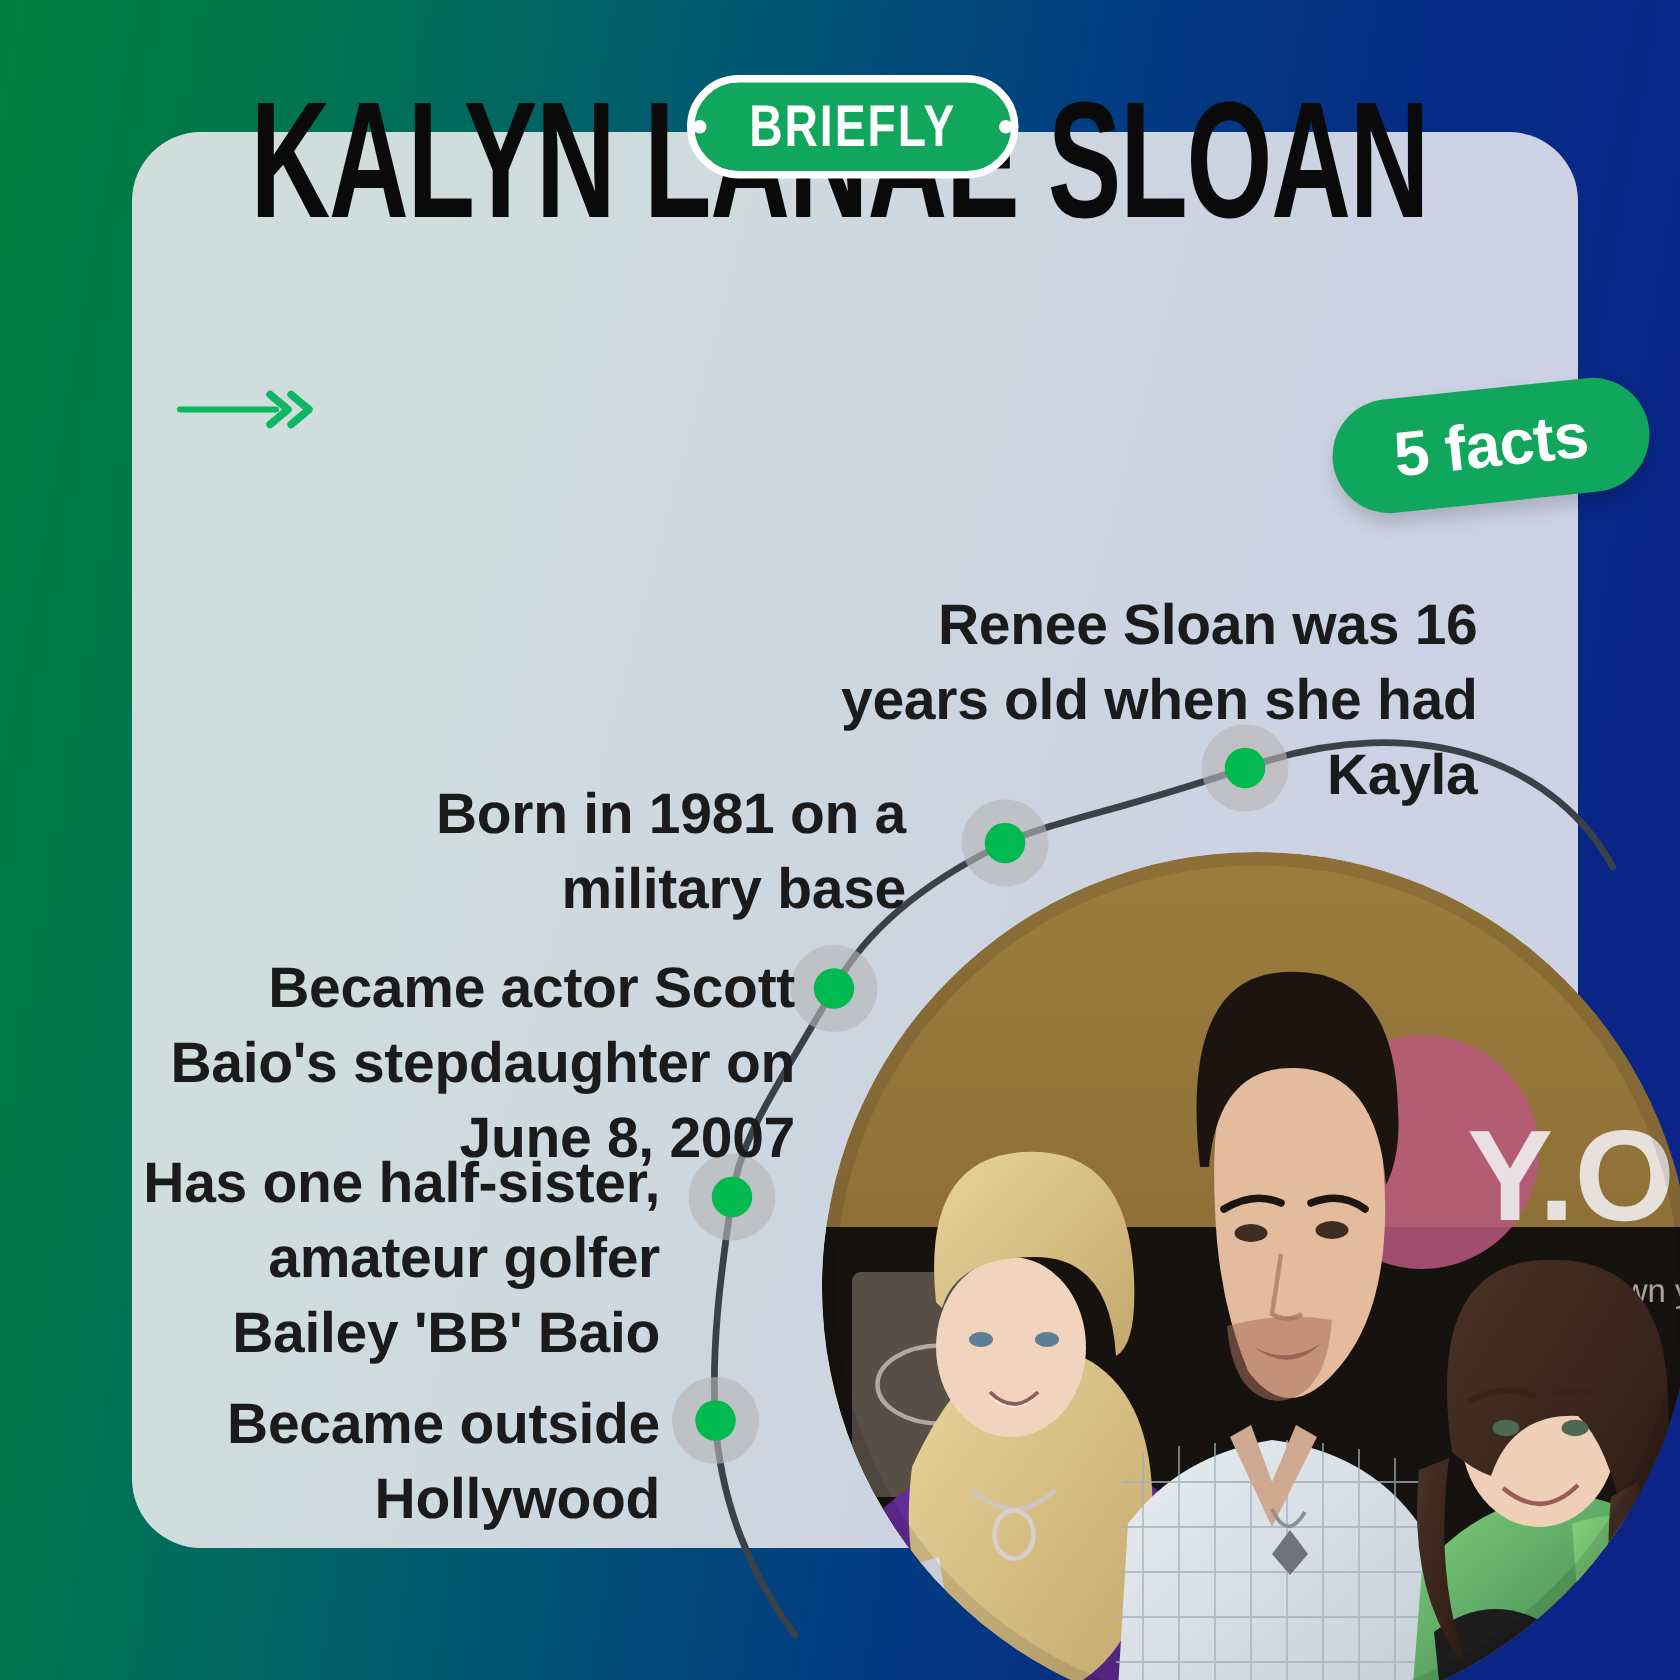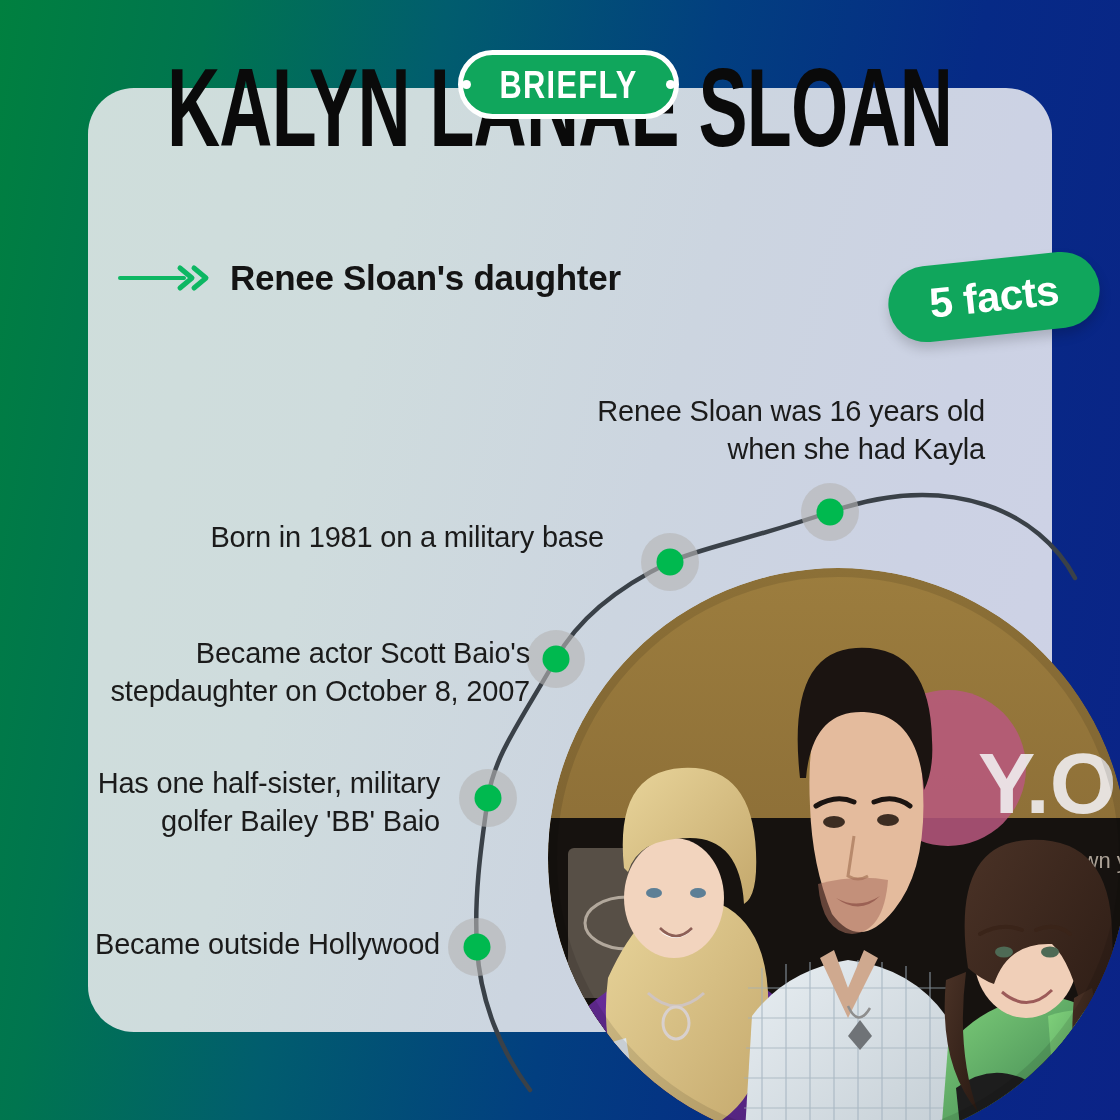--- a/index.html
+++ b/index.html
@@ -126,46 +126,46 @@
   #arc-layer {
     position:absolute;
     left:0; top:0; width:1120px; height:1120px;
     z-index:12;
     pointer-events:none;
   }
 
   
   .fact {
     position:absolute;
-    font-size:29px;
+    font-size:38px;
     line-height:1.32;
     color:#1b1b1b;
     z-index:20;
     letter-spacing:-0.2px;
+    font-weight:bold;
   }
   #fact-0 { left:560px; top:392px; width:425px; text-align:right; }
   #fact-1 { left:180px; top:518px; width:424px; text-align:right; }
   #fact-2 { left:70px;  top:634px; width:460px; text-align:right; }
   #fact-3 { left:80px;  top:764px; width:360px; text-align:right; }
   #fact-4 { left:80px;  top:925px; width:360px; text-align:right; }
 </style>
 </head>
 <body>
 
 <div id="card"></div>
 
 <div id="page-title">KALYN LANAE SLOAN</div>
 
 <div id="subtitle-row">
   <svg id="arrow-icon" width="96" height="30" viewBox="0 0 96 30">
     <line x1="2" y1="15" x2="66" y2="15" stroke="#0db763" stroke-width="4" stroke-linecap="round"></line>
     <polyline points="62,5 74,15 62,25" fill="none" stroke="#0db763" stroke-width="5" stroke-linecap="round" stroke-linejoin="round"></polyline>
     <polyline points="76,5 88,15 76,25" fill="none" stroke="#0db763" stroke-width="5" stroke-linecap="round" stroke-linejoin="round"></polyline>
   </svg>
-  <span id="subtitle-text">Renee Sloan's daughter</span>
 </div>
 
 <div id="facts-badge">
   <span id="facts-label">5 facts</span>
 </div>
 
 <div id="photo-circle">
   <svg id="photo-svg" viewBox="0 0 580 580">
     <defs>
       <clipPath id="circClip">
@@ -289,21 +289,21 @@
       <circle cx="556" cy="659" r="13.5" fill="#00b94f"></circle>
       <circle cx="488" cy="798" r="29" fill="#b5b5b5" fill-opacity="0.62"></circle>
       <circle cx="488" cy="798" r="13.5" fill="#00b94f"></circle>
       <circle cx="477" cy="947" r="29" fill="#b5b5b5" fill-opacity="0.62"></circle>
       <circle cx="477" cy="947" r="13.5" fill="#00b94f"></circle>
     </g>
 </svg>
 
 <div class="fact" id="fact-0">Renee Sloan was 16 years old when she had Kayla</div>
 <div class="fact" id="fact-1">Born in 1981 on a military base</div>
-<div class="fact" id="fact-2">Became actor Scott Baio's stepdaughter on October 8, 2007</div>
-<div class="fact" id="fact-3">Has one half-sister, military golfer Bailey 'BB' Baio</div>
+<div class="fact" id="fact-2">Became actor Scott Baio's stepdaughter on June 8, 2007</div>
+<div class="fact" id="fact-3">Has one half-sister, amateur golfer Bailey 'BB' Baio</div>
 <div class="fact" id="fact-4">Became outside Hollywood</div>
 
 <div id="briefly-badge">
   <span class="bdot"></span>
   <span id="briefly-text">BRIEFLY</span>
   <span class="bdot"></span>
 </div>
 
 </body></html>

